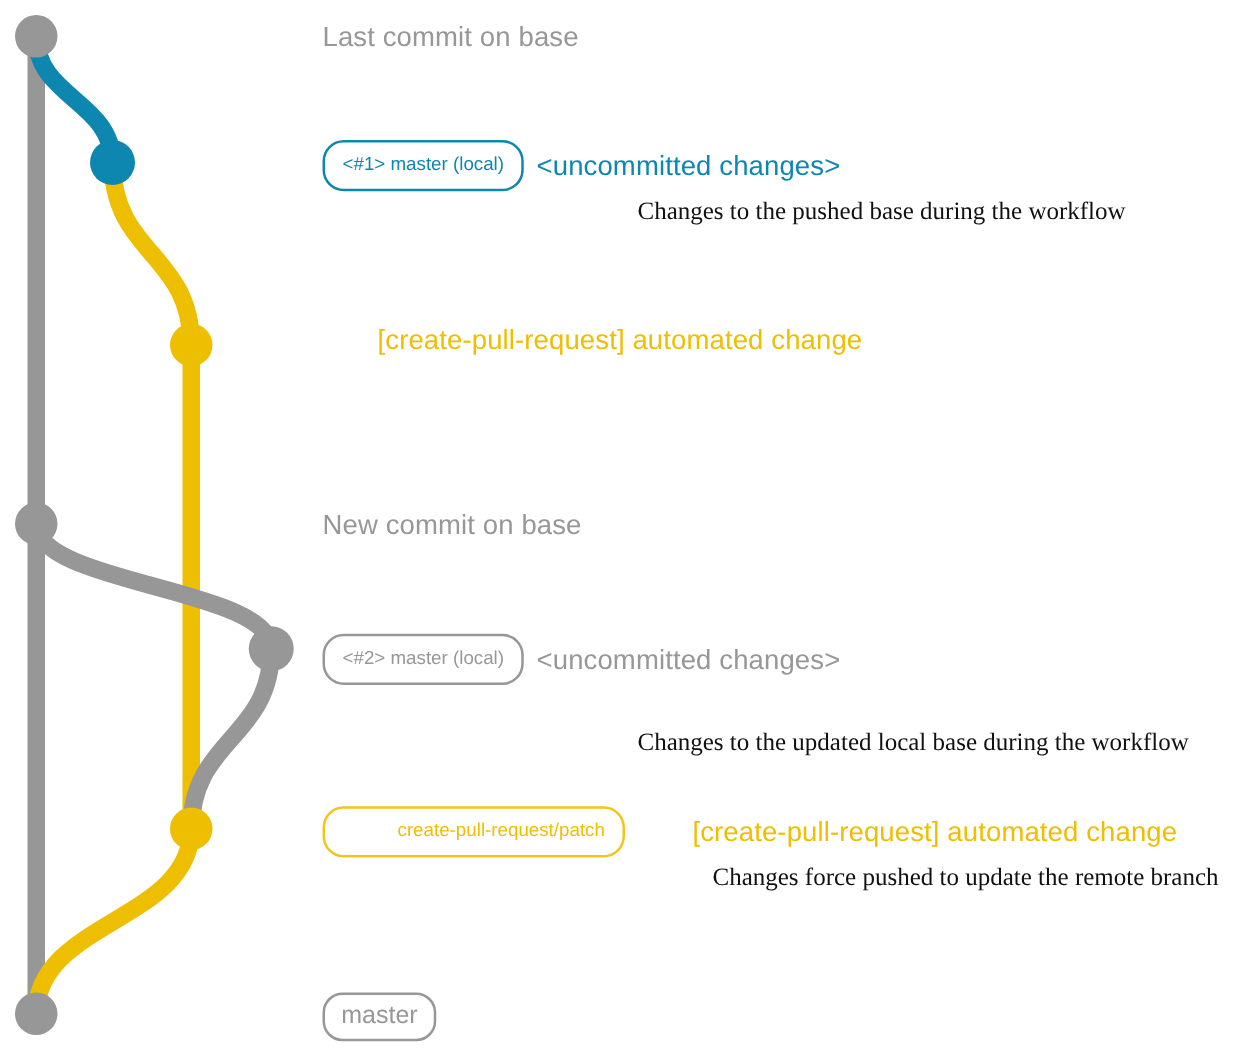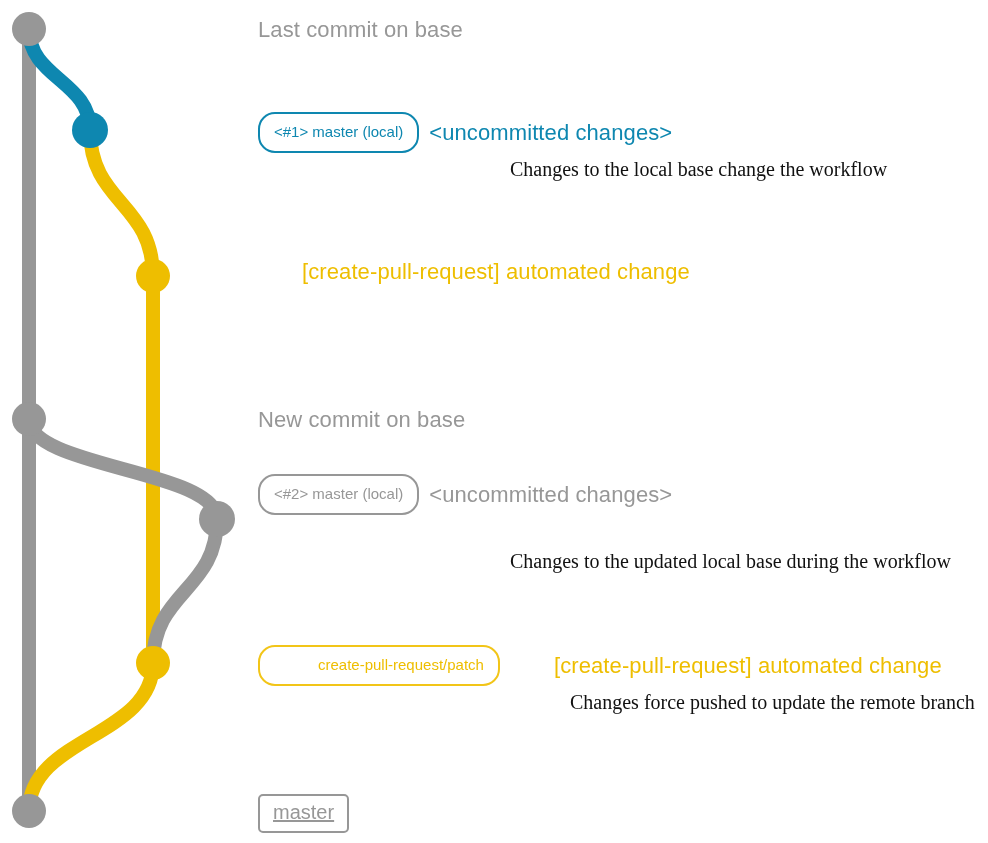--- a/index.html
+++ b/index.html
@@ -54,22 +54,21 @@
     padding: 7px 14px 9px 14px;
     border-radius: 17px;
     border: 2px solid currentColor;
     white-space: nowrap;
   }
 
   .badge-sm {
     font-size: 20px;
     padding: 6px 13px 8px 13px;
     border-width: 2px;
-    border-radius: 5px;
-    text-decoration: underline;
+    border-radius: 16px;
   }
 
   .subline {
     font-family: "Liberation Serif", serif;
     font-size: 20px;
     line-height: 24px;
     color: #111111;
     white-space: nowrap;
     margin-top: 4px;
   }
@@ -111,36 +110,36 @@
   <div class="headline-row">
     <span class="headline c-gray">Last commit on base</span>
   </div>
 </div>
 
 <div class="row" style="top:112px;">
   <div class="headline-row">
     <span class="badge c-teal">&lt;#1&gt; master (local)</span>
     <span class="headline c-teal">&lt;uncommitted changes&gt;</span>
   </div>
-  <div class="subline" style="margin-left:252px;">Changes to the local base change the workflow</div>
+  <div class="subline" style="margin-left:252px;">Changes to the pushed base during the workflow</div>
 </div>
 
 <div class="row" style="top:259px;">
   <div class="headline-row">
     <span class="headline c-yellow">[create-pull-request] automated change</span>
   </div>
 </div>
 
 <div class="row" style="top:407px;">
   <div class="headline-row">
     <span class="headline c-gray">New commit on base</span>
   </div>
 </div>
 
-<div class="row" style="top:474px;">
+<div class="row" style="top:507px;">
   <div class="headline-row">
     <span class="badge c-gray">&lt;#2&gt; master (local)</span>
     <span class="headline c-gray">&lt;uncommitted changes&gt;</span>
   </div>
   <div class="subline" style="margin-left:252px;margin-top:34px;">Changes to the updated local base during the workflow</div>
 </div>
 
 <div class="row" style="top:645px;">
   <div class="headline-row">
     <span class="badge c-yellow-soft">

